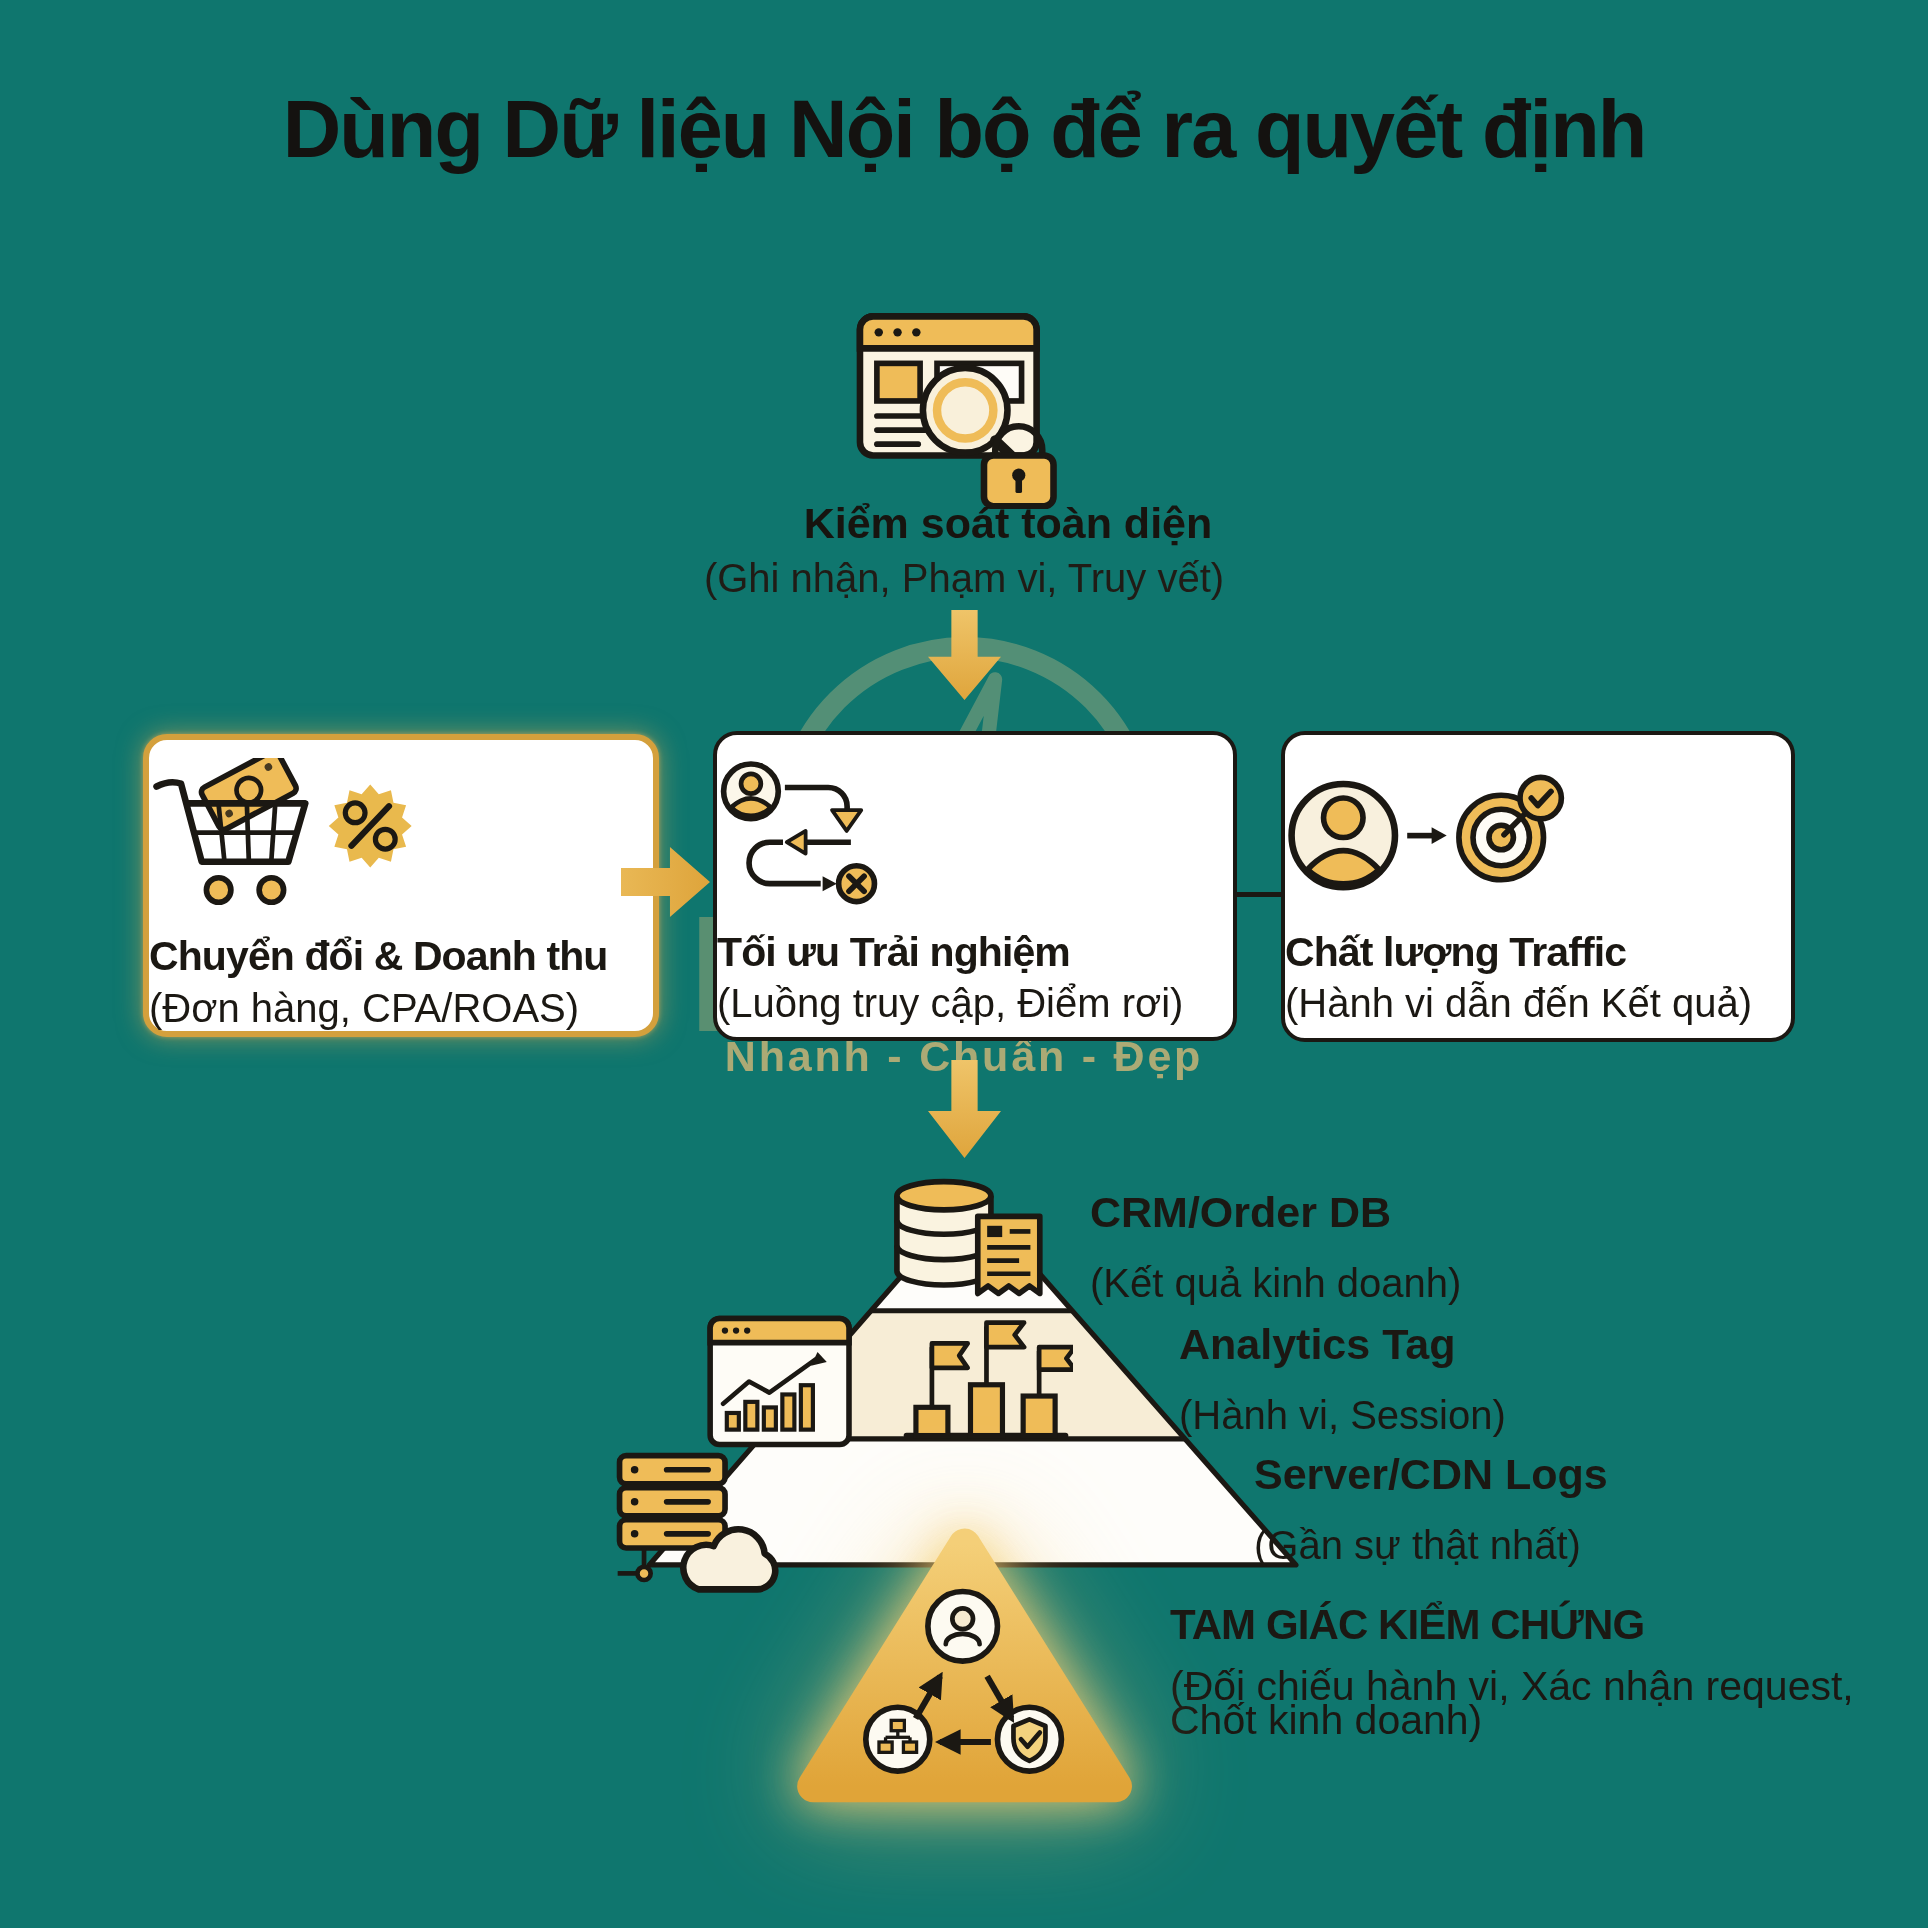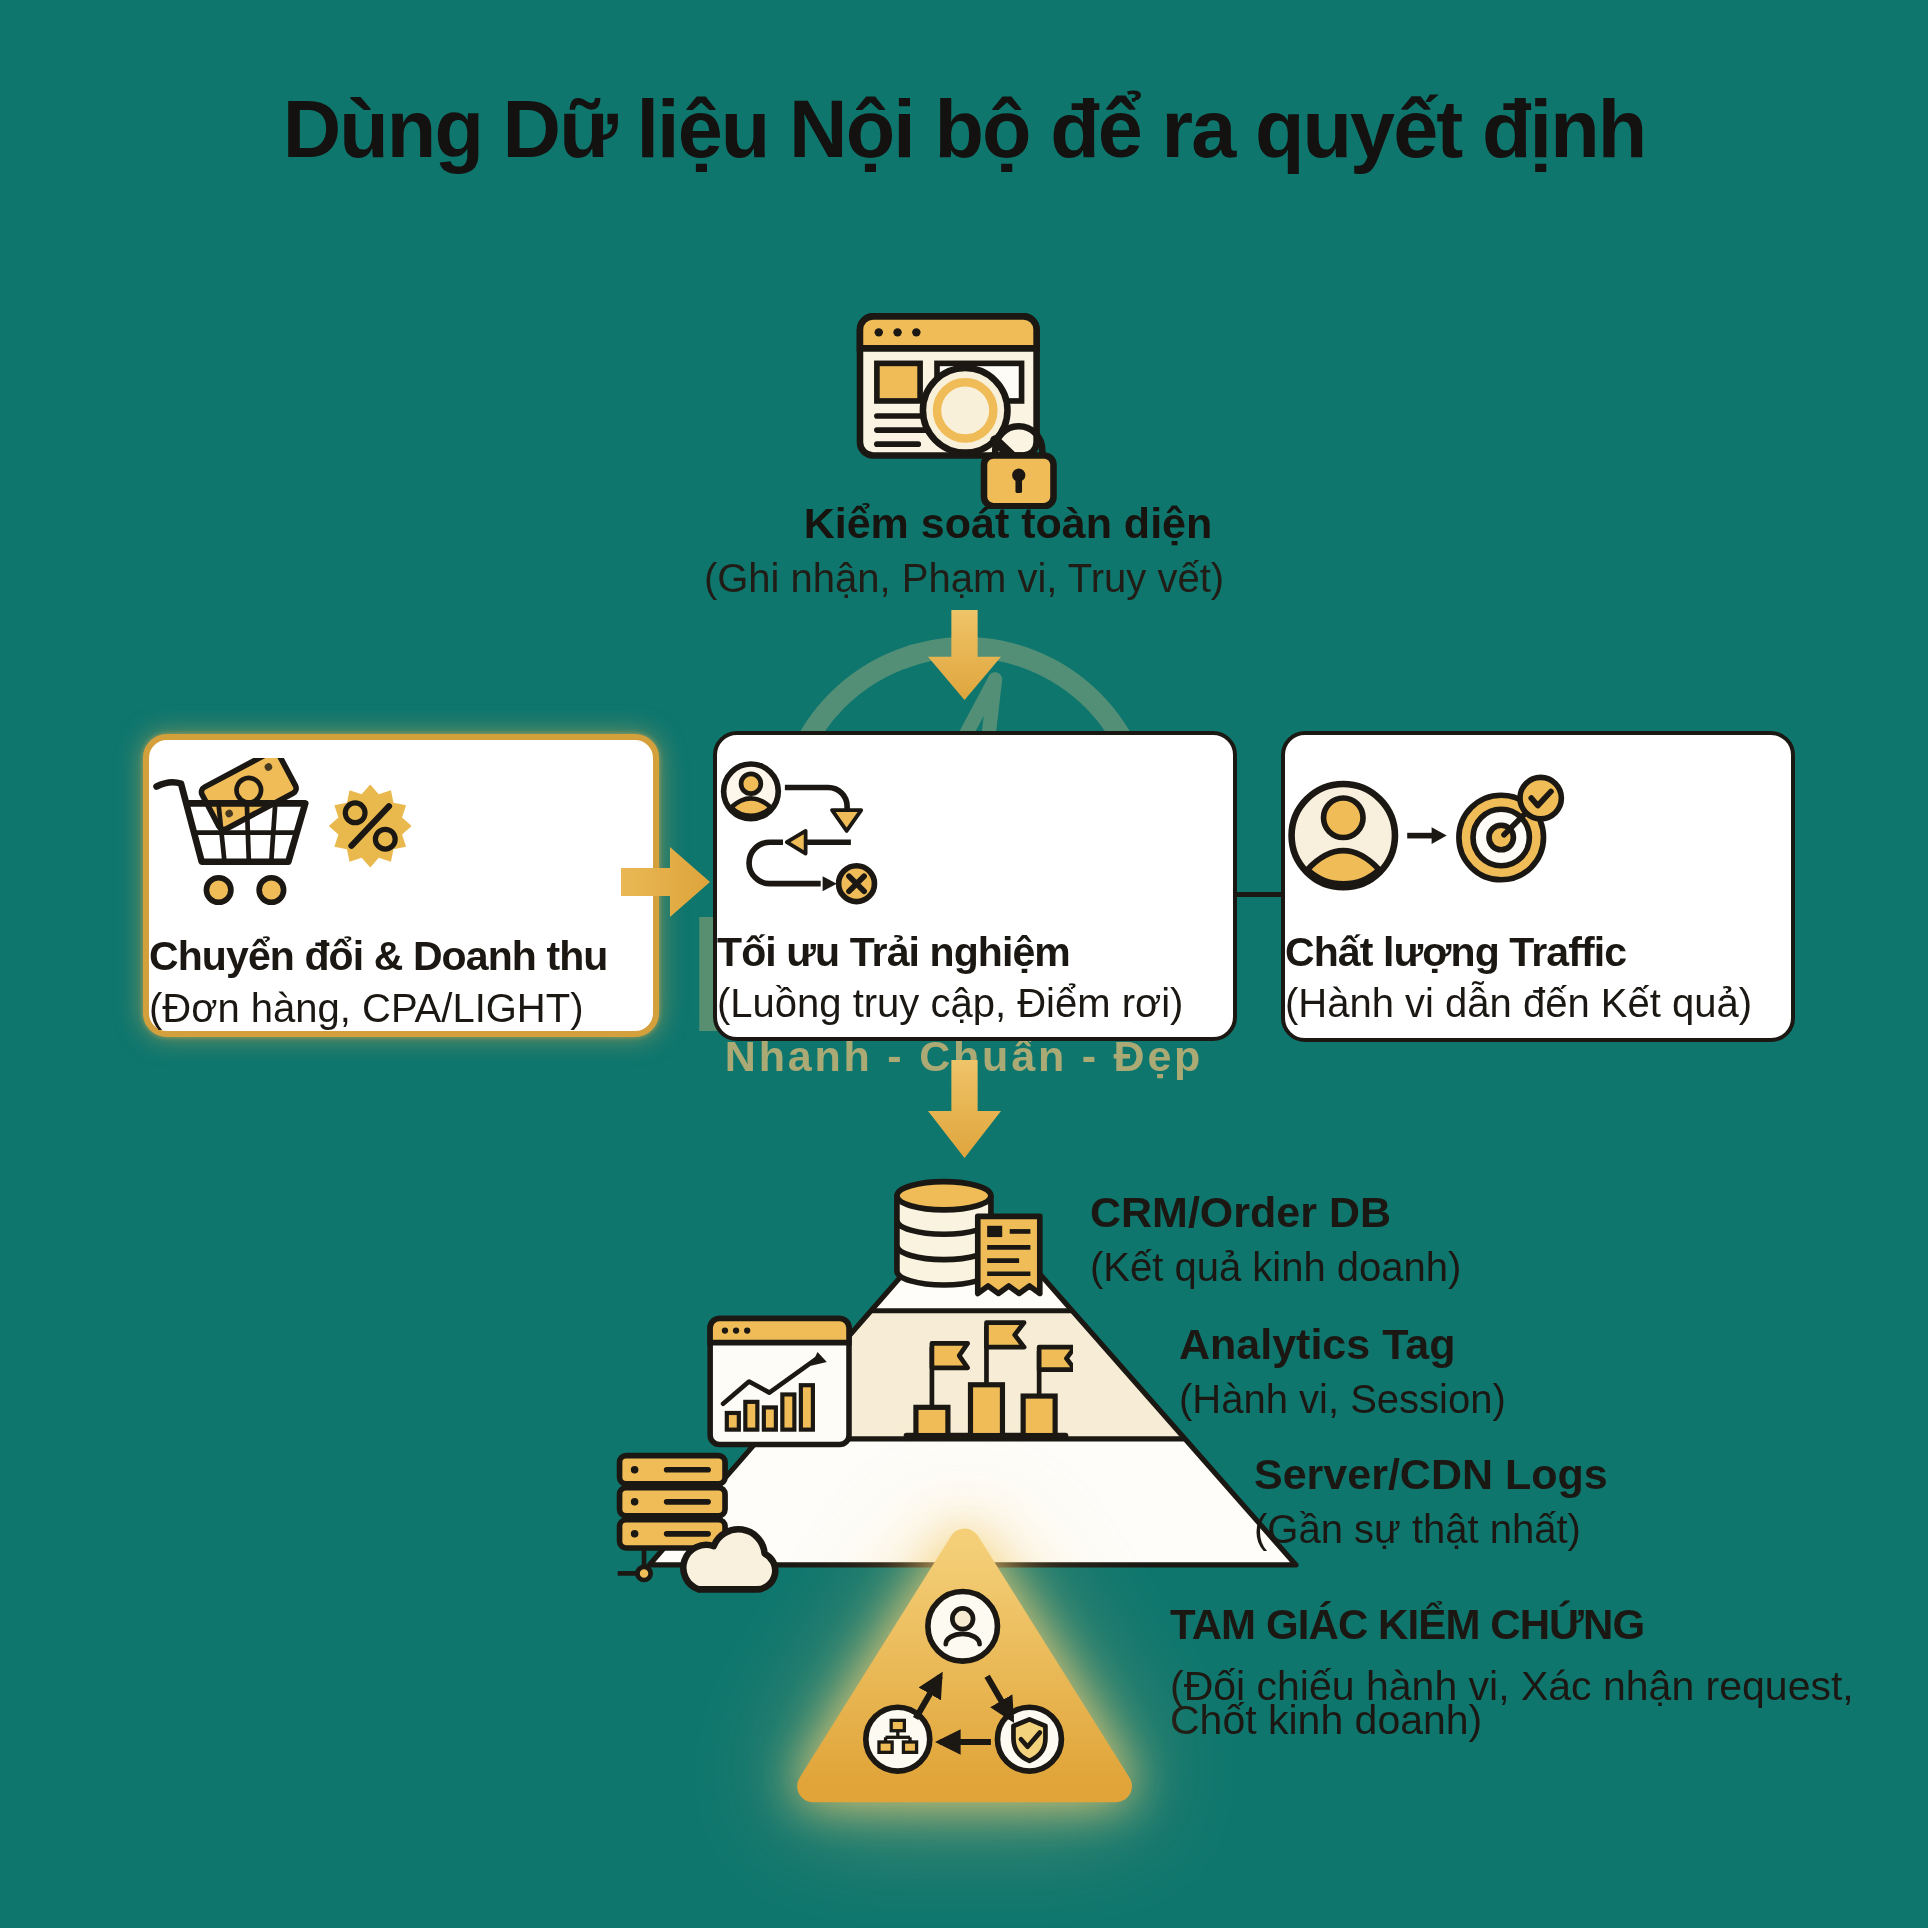--- a/index.html
+++ b/index.html
@@ -33,21 +33,21 @@
     box-sizing:border-box;border-radius:24px;background:#FFFFFF;z-index:2;
     display:flex;flex-direction:column;align-items:flex-start;text-align:center;
   }
   .box-gold{border:6.6px solid #D4A03C;box-shadow:0 0 26px rgba(224,175,85,.55),0 0 5.6px rgba(224,175,85,.6);}
   .box-dark{border:4.7px solid #1B1813;}
   .box .icon-slot{height:179px;display:flex;align-items:center;justify-content:center;margin-top:13px;}
   .box-heading{font-size:41px;font-weight:bold;letter-spacing:-0.9px;margin-top:1.9px;}
   .box-sub{font-size:40px;margin-top:5.6px;}
 
   .pyr-heading{font-size:43px;font-weight:bold;z-index:2;}
-  .pyr-sub{font-size:40px;z-index:2;}
+  .pyr-sub{font-size:40px;z-index:2;margin-top:16px;}
   .tri-heading{font-size:42px;font-weight:bold;letter-spacing:-0.9px;z-index:2;}
   .tri-sub{font-size:41px;z-index:2;}
 
   .watermark{z-index:6;pointer-events:none;}
   .wm-brand{top:880px;font-size:165px;font-weight:bold;letter-spacing:11.3px;color:#EFC27A;opacity:.33;}
   .wm-tagline{top:1032px;font-size:43px;font-weight:bold;letter-spacing:2.8px;color:#EDC079;opacity:.7;}
 
   .glow-triangle{filter:drop-shadow(0 0 24.5px rgba(244,207,120,.9)) drop-shadow(0 0 55px rgba(244,207,120,.45));z-index:3;}
   svg{display:block;}
 </style>
@@ -101,21 +101,21 @@
         <circle cx="130" cy="140" r="13" fill="#EFBC58" stroke="#1B1813" stroke-width="6"></circle>
         <g transform="translate(235,72)">
           <polygon fill="#E9B94D" points="44,0 33.8,9.1 38.1,22 24.7,24.7 22,38.1 9.1,33.8 0,44 -9.1,33.8 -22,38.1 -24.7,24.7 -38.1,22 -33.8,9.1 -44,0 -33.8,-9.1 -38.1,-22 -24.7,-24.7 -22,-38.1 -9.1,-33.8 0,-44 9.1,-33.8 22,-38.1 24.7,-24.7 38.1,-22 33.8,-9.1"></polygon>
           <circle cx="-16" cy="-14" r="10.5" fill="#E9B94D" stroke="#1B1813" stroke-width="5.5"></circle>
           <circle cx="16" cy="14" r="10.5" fill="#E9B94D" stroke="#1B1813" stroke-width="5.5"></circle>
           <line x1="-20" y1="21" x2="20" y2="-21" stroke="#1B1813" stroke-width="6.5" stroke-linecap="round"></line>
         </g>
       </svg>
     </div>
     <div class="box-heading">Chuyển đổi &amp; Doanh thu</div>
-    <div class="box-sub">(Đơn hàng, CPA/LIGHT)</div>
+    <div class="box-sub">(Đơn hàng, CPA/ROAS)</div>
   </div>
 
   <div class="abs arrow-right" style="left:621px;top:847px"></div>
 
   <div class="abs box box-dark" style="left:713px;top:731px;width:524px;height:310px">
     <div class="icon-slot">
       <svg width="165" height="153" viewBox="0 0 175 162">
         <circle cx="36" cy="32" r="29" fill="#FCF7EA" stroke="#1B1813" stroke-width="6"></circle>
         <circle cx="36" cy="24" r="10.5" fill="#EFBC58" stroke="#1B1813" stroke-width="5"></circle>
         <path d="M15 49 q21 -19 42 0 a29 29 0 0 1 -42 0 Z" fill="#EFBC58" stroke="#1B1813" stroke-width="5"></path>

